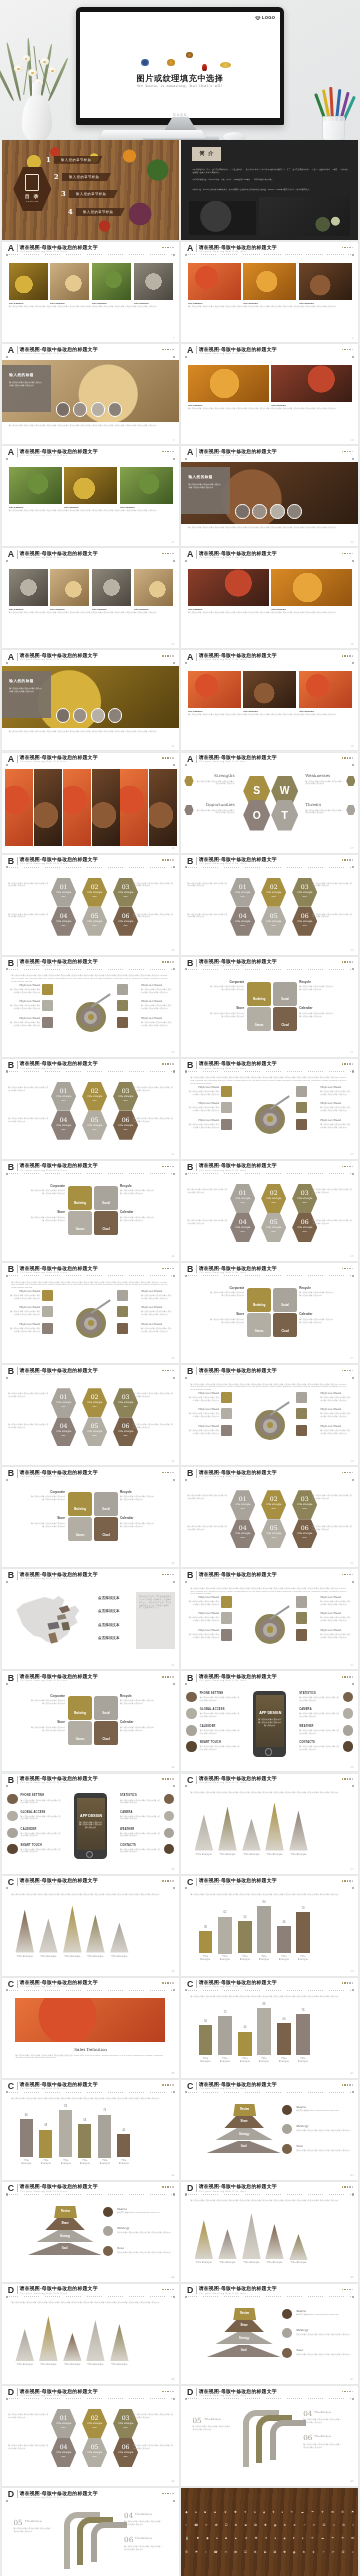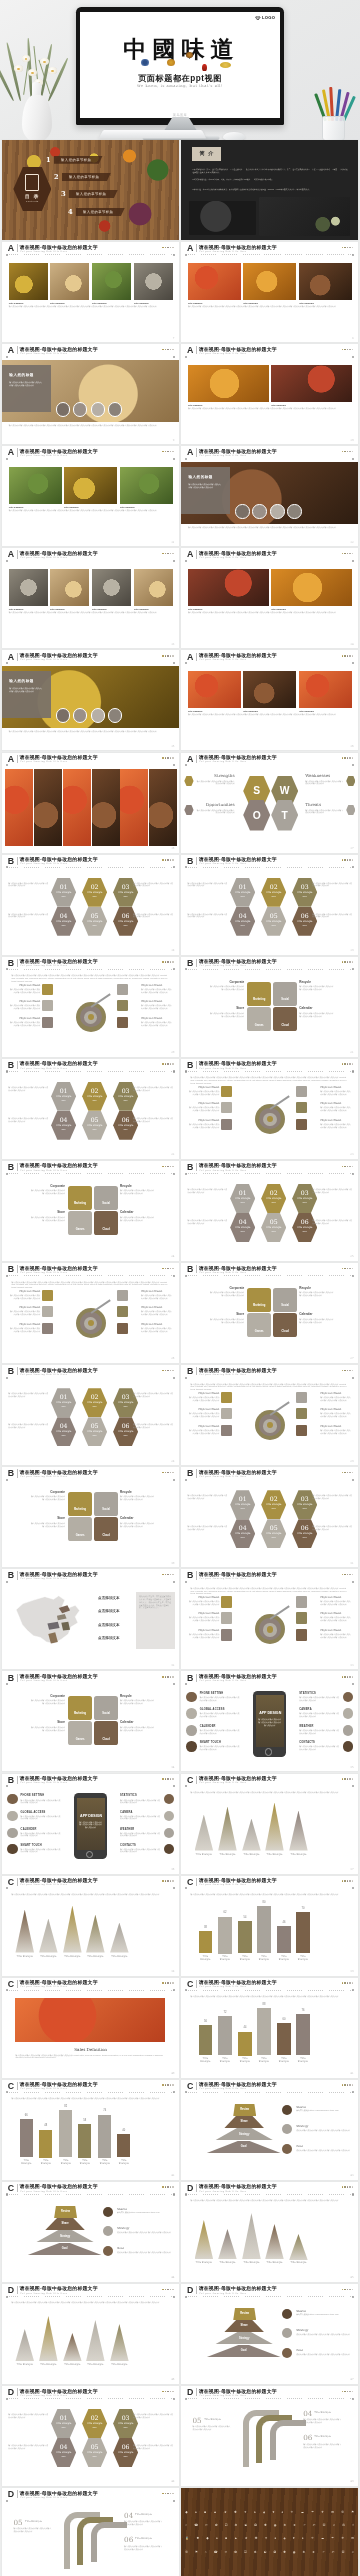--- a/index.html
+++ b/index.html
@@ -153,30 +153,27 @@
     <div class="mon-frame"></div>
     <div class="mon-screen">
       <div class="slide-logo">
         <svg class="gem" viewBox="0 0 24 20">
           <path d="M2 6 L6 1 L18 1 L22 6 L12 19 Z" fill="none" stroke="#111" stroke-width="2.2"></path>
           <path d="M12 19 L7 6 M12 19 L17 6 M2 6 L22 6" stroke="#111" stroke-width="1.6" fill="none"></path>
         </svg>
         <span>LOGO</span>
       </div>
 
-      <div class="cn-title">
-        <span class="ch">中</span><span class="ch">國</span><span class="ch">味</span><span class="ch">道</span>
-      </div>
       <i style="position:absolute;left:61px;top:47px;width:7.7px;height:7.7px;border-radius:50%;background:radial-gradient(circle,#2d4f86 35%,#6f8fc4);"></i>
       <i style="position:absolute;left:87px;top:47px;width:8.2px;height:7.2px;border-radius:50%;background:radial-gradient(circle,#d8a32c,#b5761e);"></i>
       <i style="position:absolute;left:106px;top:40px;width:6.7px;height:6.2px;border-radius:50%;background:radial-gradient(circle,#c8882a,#6b3d16);"></i>
       <i style="position:absolute;left:122px;top:52px;width:4.6px;height:7.7px;border-radius:50% 50% 40% 40%;background:linear-gradient(180deg,#cf2b1c,#8e1b10);"></i>
       <i style="position:absolute;left:140px;top:50px;width:11.3px;height:6.7px;border-radius:50%;background:radial-gradient(circle,#e5c353,#c9a227);"></i>
 
-      <div class="sub-title">页面标题都在ppt视图</div>
+      <div class="sub-title">图片或纹理填充中选择</div>
       <div class="sub-en">We know, is amazing, but that's all!</div>
       <div class="mon-chinlogo">菜鸟图库</div>
     </div>
   </div>
   <div class="mon-stand"></div>
   <div class="mon-base"></div>
   <div class="keyboard"></div>
   <div class="mouse"></div>
 
   <div class="pencils">

